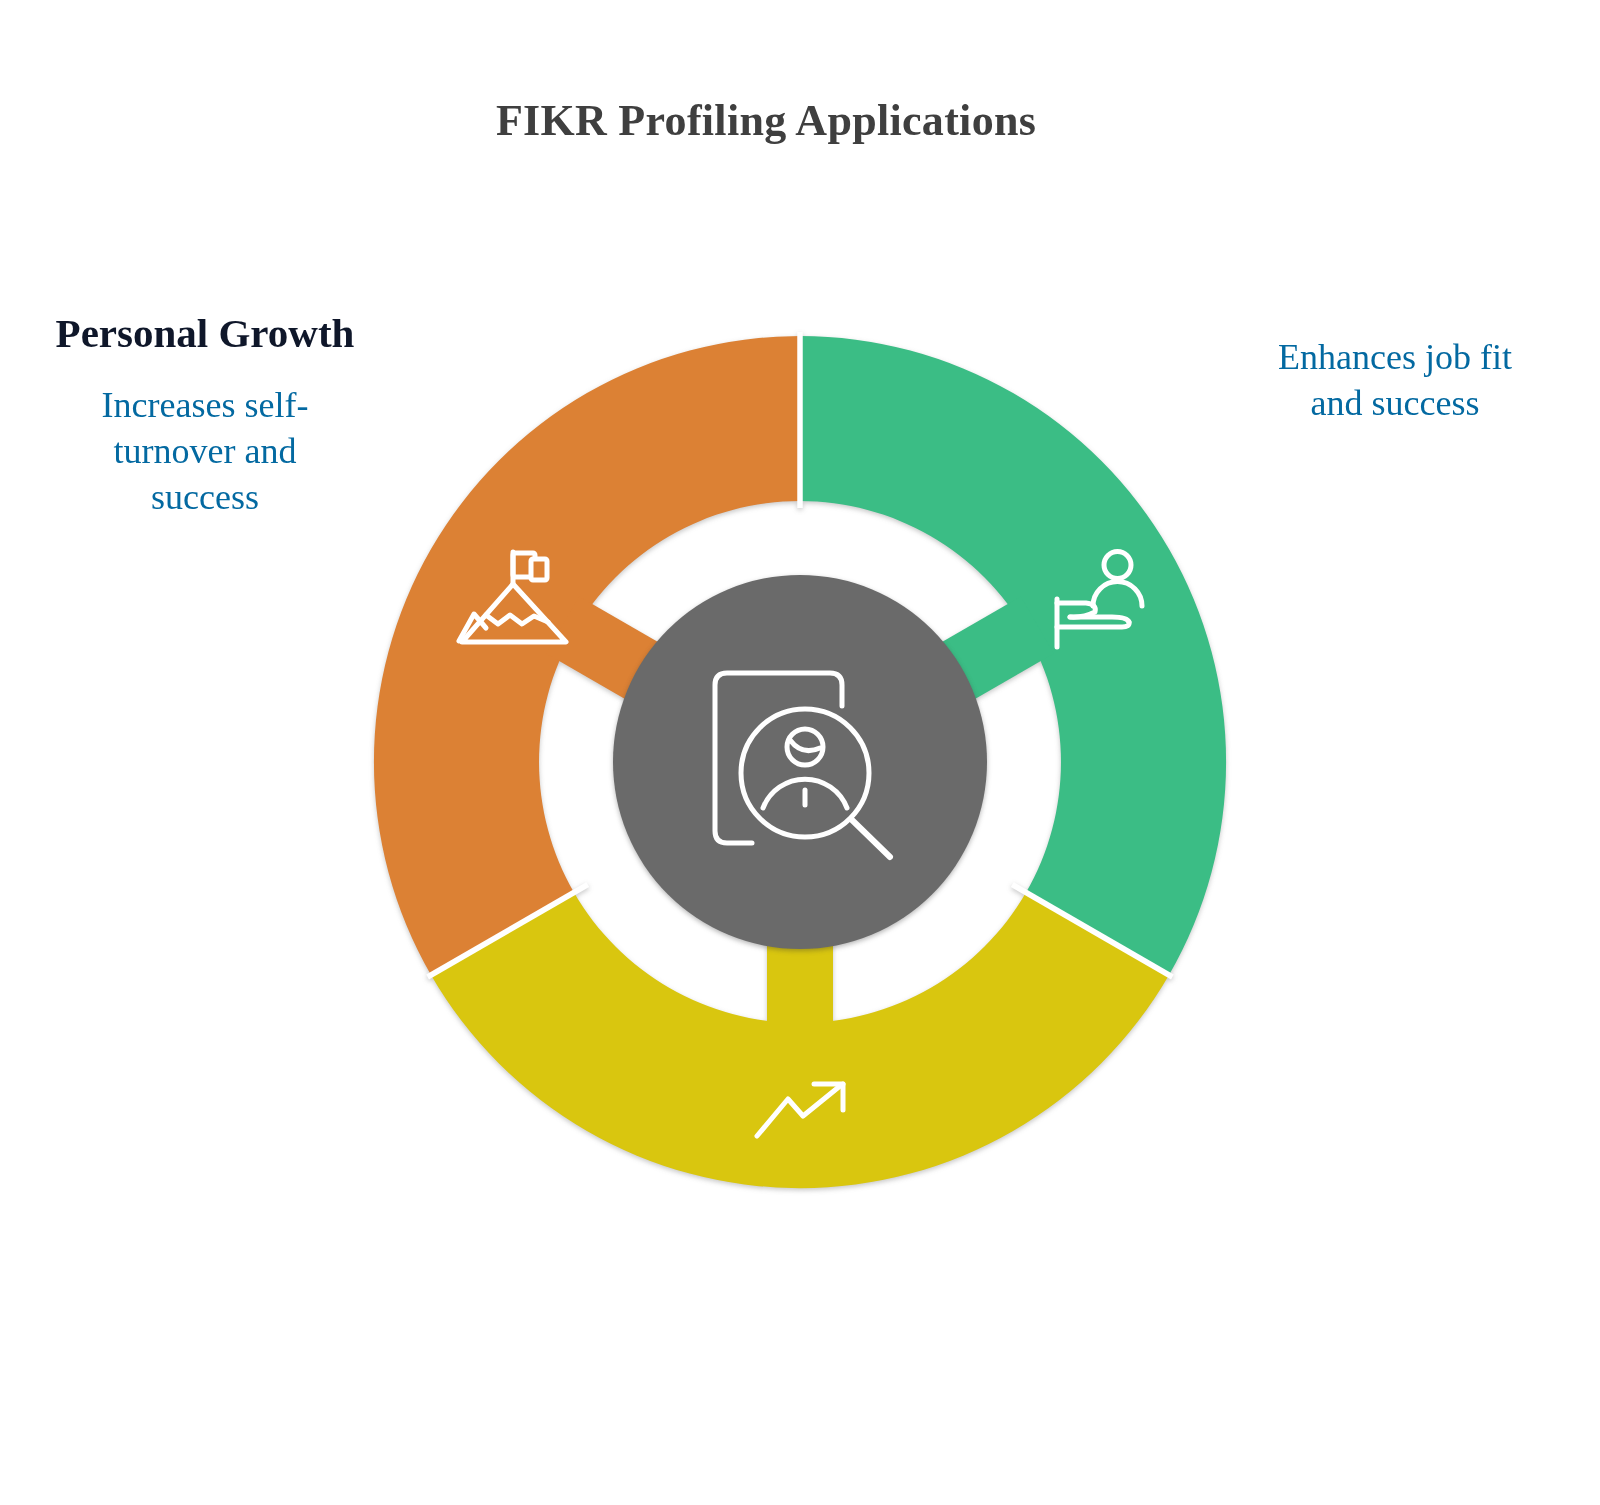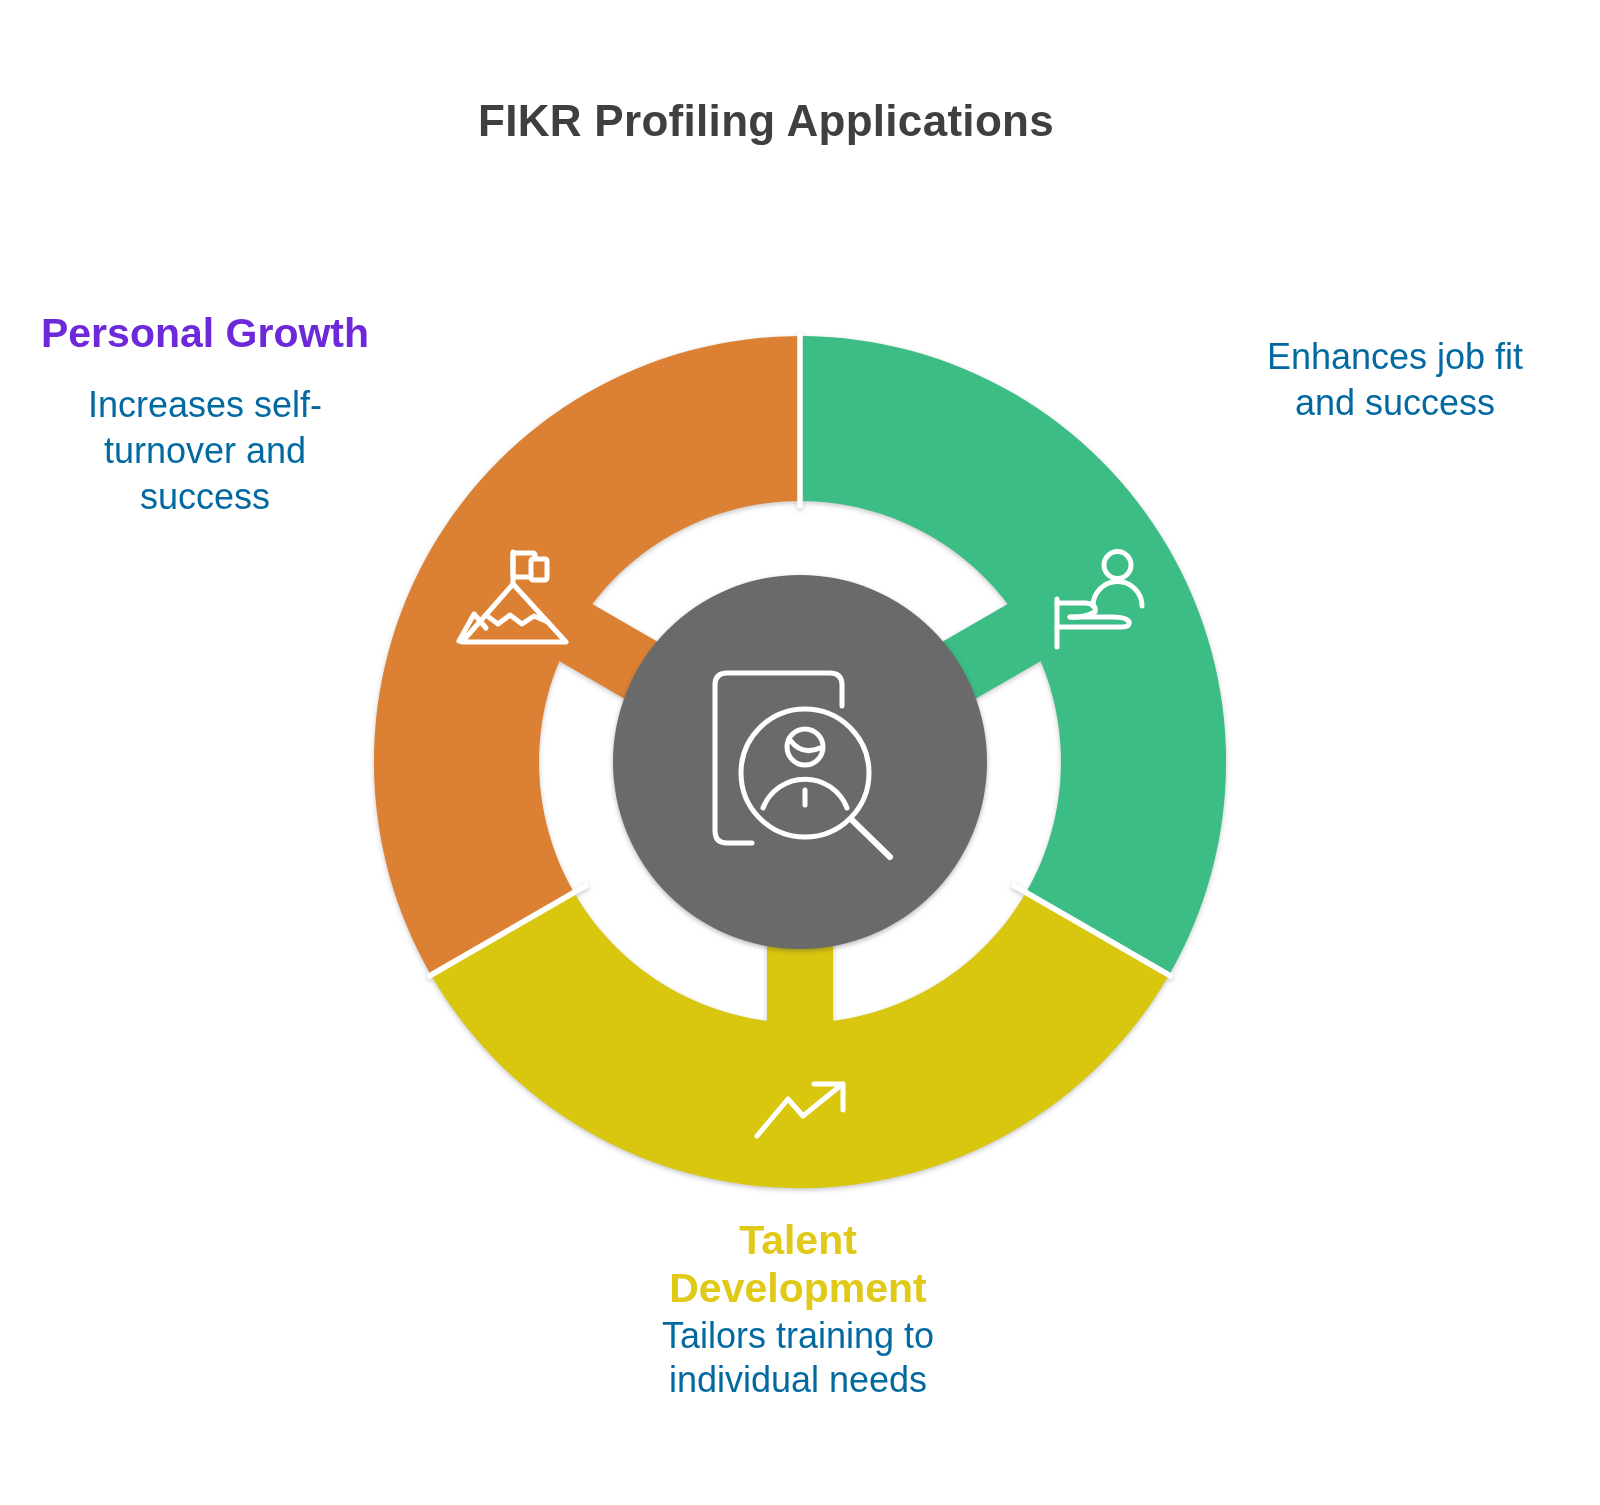--- a/index.html
+++ b/index.html
@@ -1,21 +1,21 @@
 <!DOCTYPE html>
 <html><head>
 <meta charset="utf-8">
 <style>
   html, body { margin: 0; padding: 0; background: #ffffff; }
   .stage {
     position: relative;
     width: 1532px;
     height: 1505px;
     background: #ffffff;
-    font-family: Liberation Sans, sans-serif;
+    font-family: Liberation Serif, serif;
     overflow: hidden;
   }
   .title {
     position: absolute;
     top: 97px; left: 0;
     width: 100%;
     text-align: center;
     font-size: 44px;
     line-height: 48px;
     font-weight: bold;
@@ -33,21 +33,21 @@
     stroke-linecap: round;
     stroke-linejoin: round;
   }
   .block { position: absolute; text-align: center; }
   .block .head { font-size: 41px; font-weight: bold; line-height: 48px; }
   .block .body { font-size: 36px; line-height: 46px; color: #0369a1; margin-top: 25px; }
   .block-left  { left: 10px;   width: 390px; top: 309px; }
   .block-right { left: 1200px; width: 390px; top: 309px; }
   .block-bottom{ left: 598px;  width: 400px; top: 1216px; }
   .block-bottom .body { margin-top: 2px; line-height: 44px; }
-  .head-orange { color: #6d28d9; }
+  .head-orange { color: #0f172a; }
   .head-green  { color: #2fc286; }
   .head-yellow { color: #e0c917; }
 </style>
 </head>
 <body>
 
 <div class="stage">
 
   <div class="title">FIKR Profiling Applications</div>
 
@@ -113,24 +113,14 @@
     </div>
   </div>
 
   <div class="block block-right">
     <div class="body">
       <div>Enhances job fit</div>
       <div>and success</div>
     </div>
   </div>
 
-  <div class="block block-bottom">
-    <div class="head head-yellow">
-      <div>Talent</div>
-      <div>Development</div>
-    </div>
-    <div class="body">
-      <div>Tailors training to</div>
-      <div>individual needs</div>
-    </div>
-  </div>
 
 </div>
 
 </body></html>

